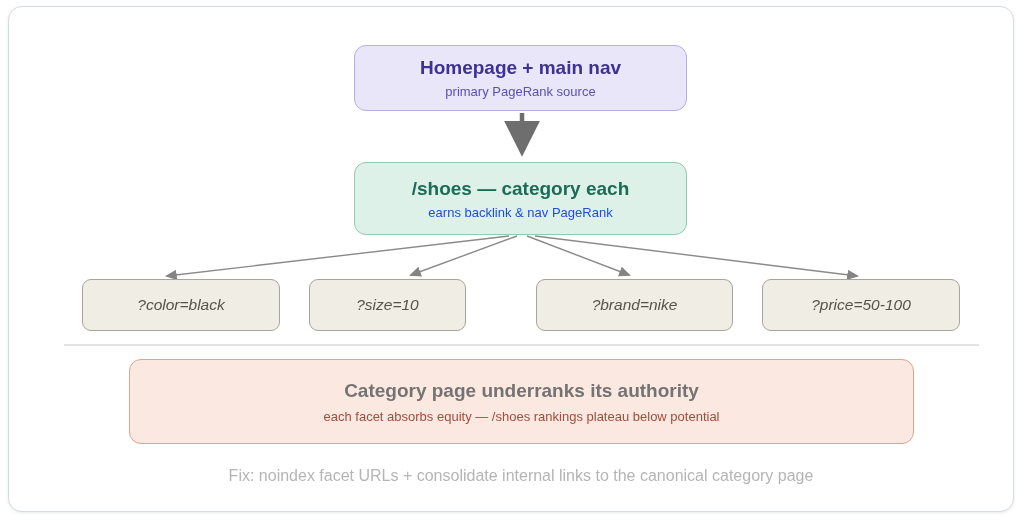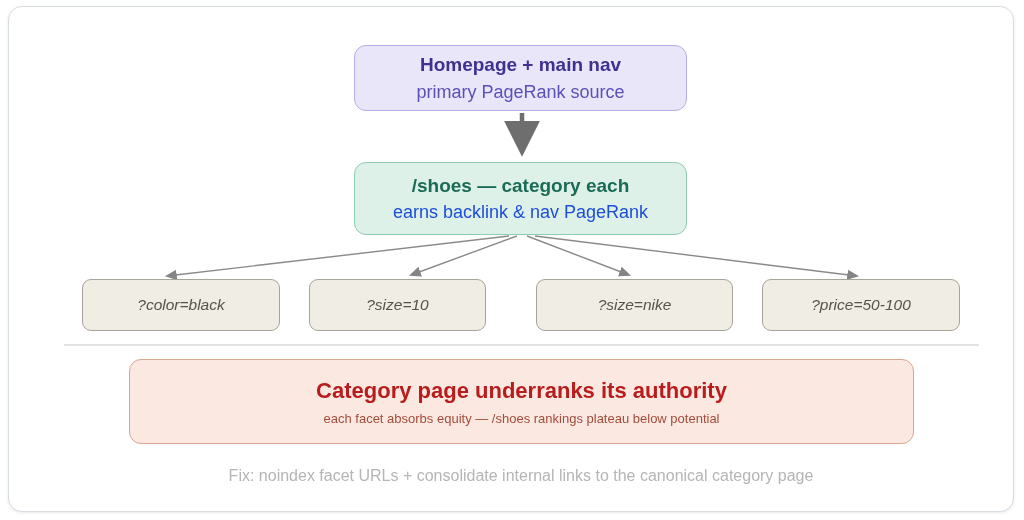--- a/index.html
+++ b/index.html
@@ -25,21 +25,21 @@
     box-sizing: border-box;
     border-radius: 12px;
     display: flex;
     flex-direction: column;
     align-items: center;
     justify-content: center;
     text-align: center;
     line-height: 1.35;
   }
   .node .title { font-weight: bold; font-size: 19px; }
-  .node .subtitle { font-size: 18px; margin-top: 2px; }
+  .node .subtitle { font-size: 13px; margin-top: 2px; }
 
   .homepage-node {
     left: 345px; top: 38px; width: 333px; height: 66px;
     background: #e9e6f9;
     border: 1px solid #b5aee4;
   }
   .homepage-node .title { color: #3e3192; }
   .homepage-node .subtitle { color: #5b50b5; }
 
   .category-node {
@@ -53,37 +53,37 @@
   .facet-node {
     top: 272px; height: 52px;
     background: #f0ede4;
     border: 1px solid #a8a49a;
     border-radius: 9px;
     justify-content: center;
     font-style: italic;
   }
   .facet-node .label { color: #56534b; font-size: 15.5px; }
   .facet-1 { left: 73px;  width: 198px; }
-  .facet-2 { left: 300px; width: 177px; }
+  .facet-2 { left: 300px; width: 157px; }
   .facet-3 { left: 527px; width: 197px; }
   .facet-4 { left: 753px; width: 198px; }
 
   .divider {
     position: absolute;
     left: 55px; top: 337px;
     width: 915px; height: 0;
     border-top: 2px solid #e3e3e3;
   }
 
   .warning-node {
     left: 120px; top: 352px; width: 785px; height: 85px;
     background: #fbe9e1;
     border: 1px solid #d9a68f;
   }
-  .warning-node .title { color: #b91c1c; font-size: 22px; }
+  .warning-node .title { color: #737373; font-size: 19px; }
   .warning-node .subtitle { color: #a34c3c; font-size: 13px; margin-top: 4px; }
 
   .fix-note {
     position: absolute;
     left: 0; top: 460px; width: 1024px;
     text-align: center;
     color: #b5b5b5;
     font-size: 16px;
   }
 
@@ -125,21 +125,21 @@
     <div class="subtitle">earns backlink &amp; nav PageRank</div>
   </div>
 
   <div class="node facet-node facet-1">
     <div class="label">?color=black</div>
   </div>
   <div class="node facet-node facet-2">
     <div class="label">?size=10</div>
   </div>
   <div class="node facet-node facet-3">
-    <div class="label">?size=nike</div>
+    <div class="label">?brand=nike</div>
   </div>
   <div class="node facet-node facet-4">
     <div class="label">?price=50-100</div>
   </div>
 
   <div class="divider"></div>
 
   <div class="node warning-node">
     <div class="title">Category page underranks its authority</div>
     <div class="subtitle">each facet absorbs equity — /shoes rankings plateau below potential</div>

